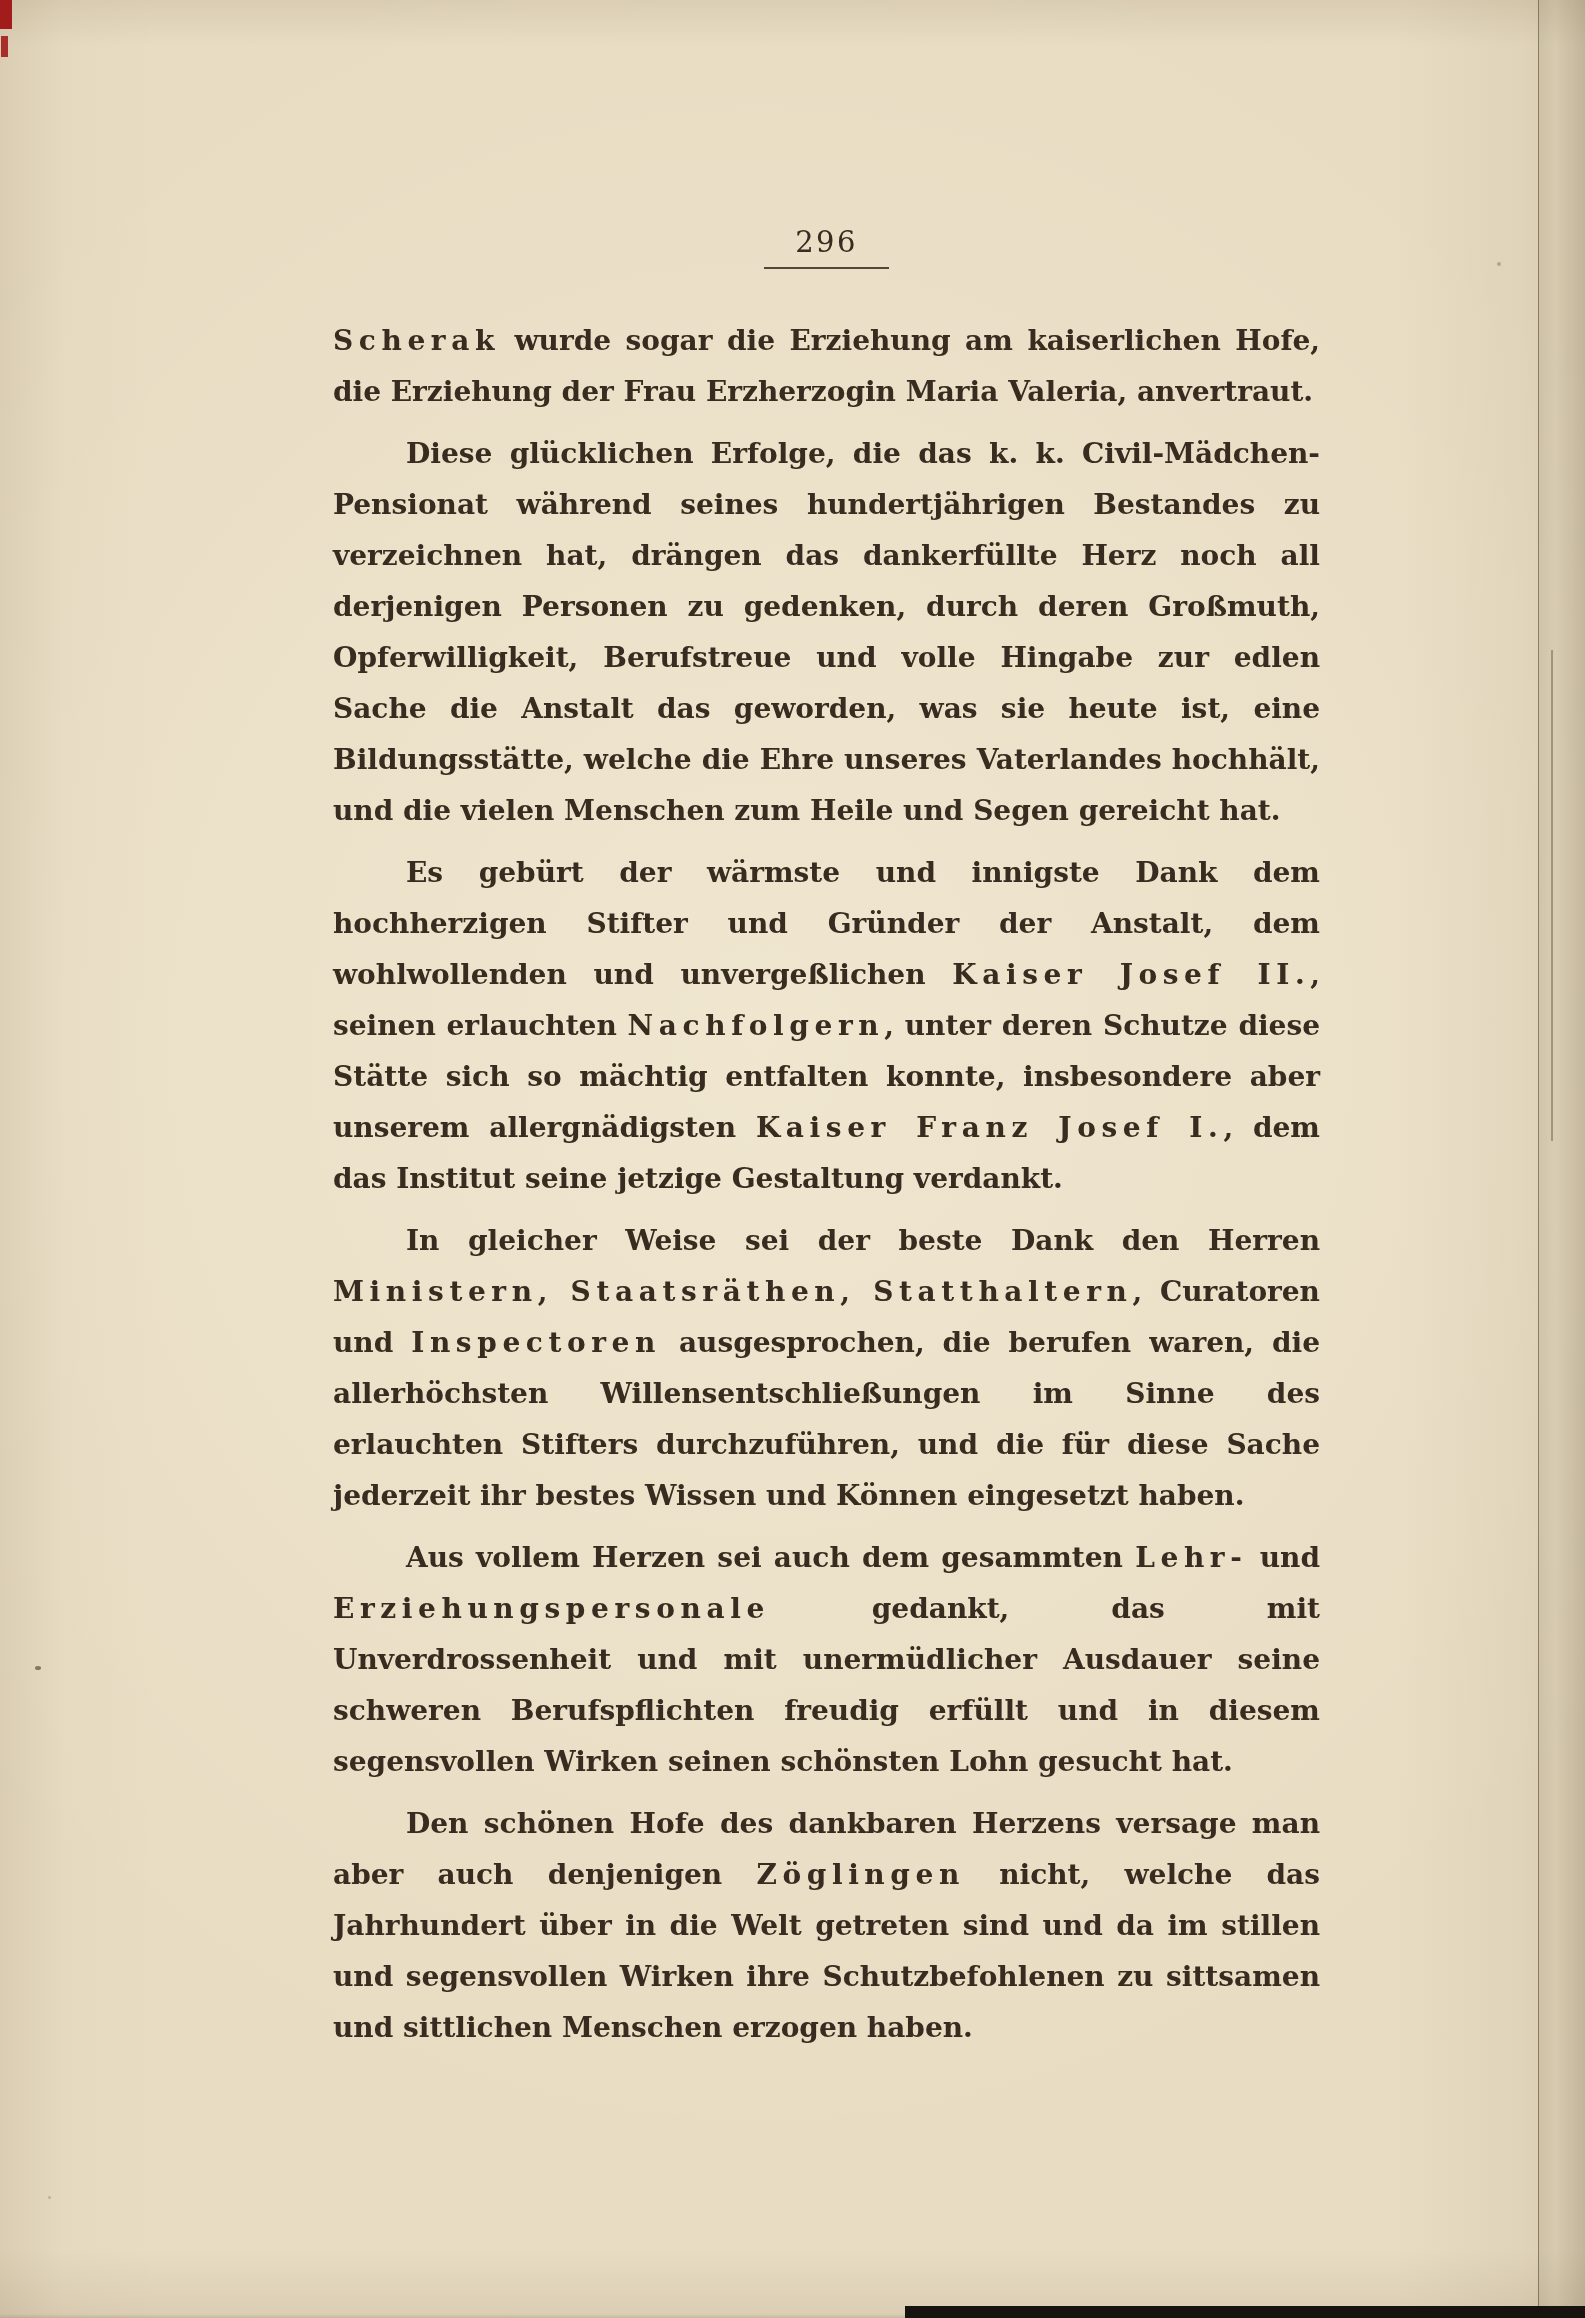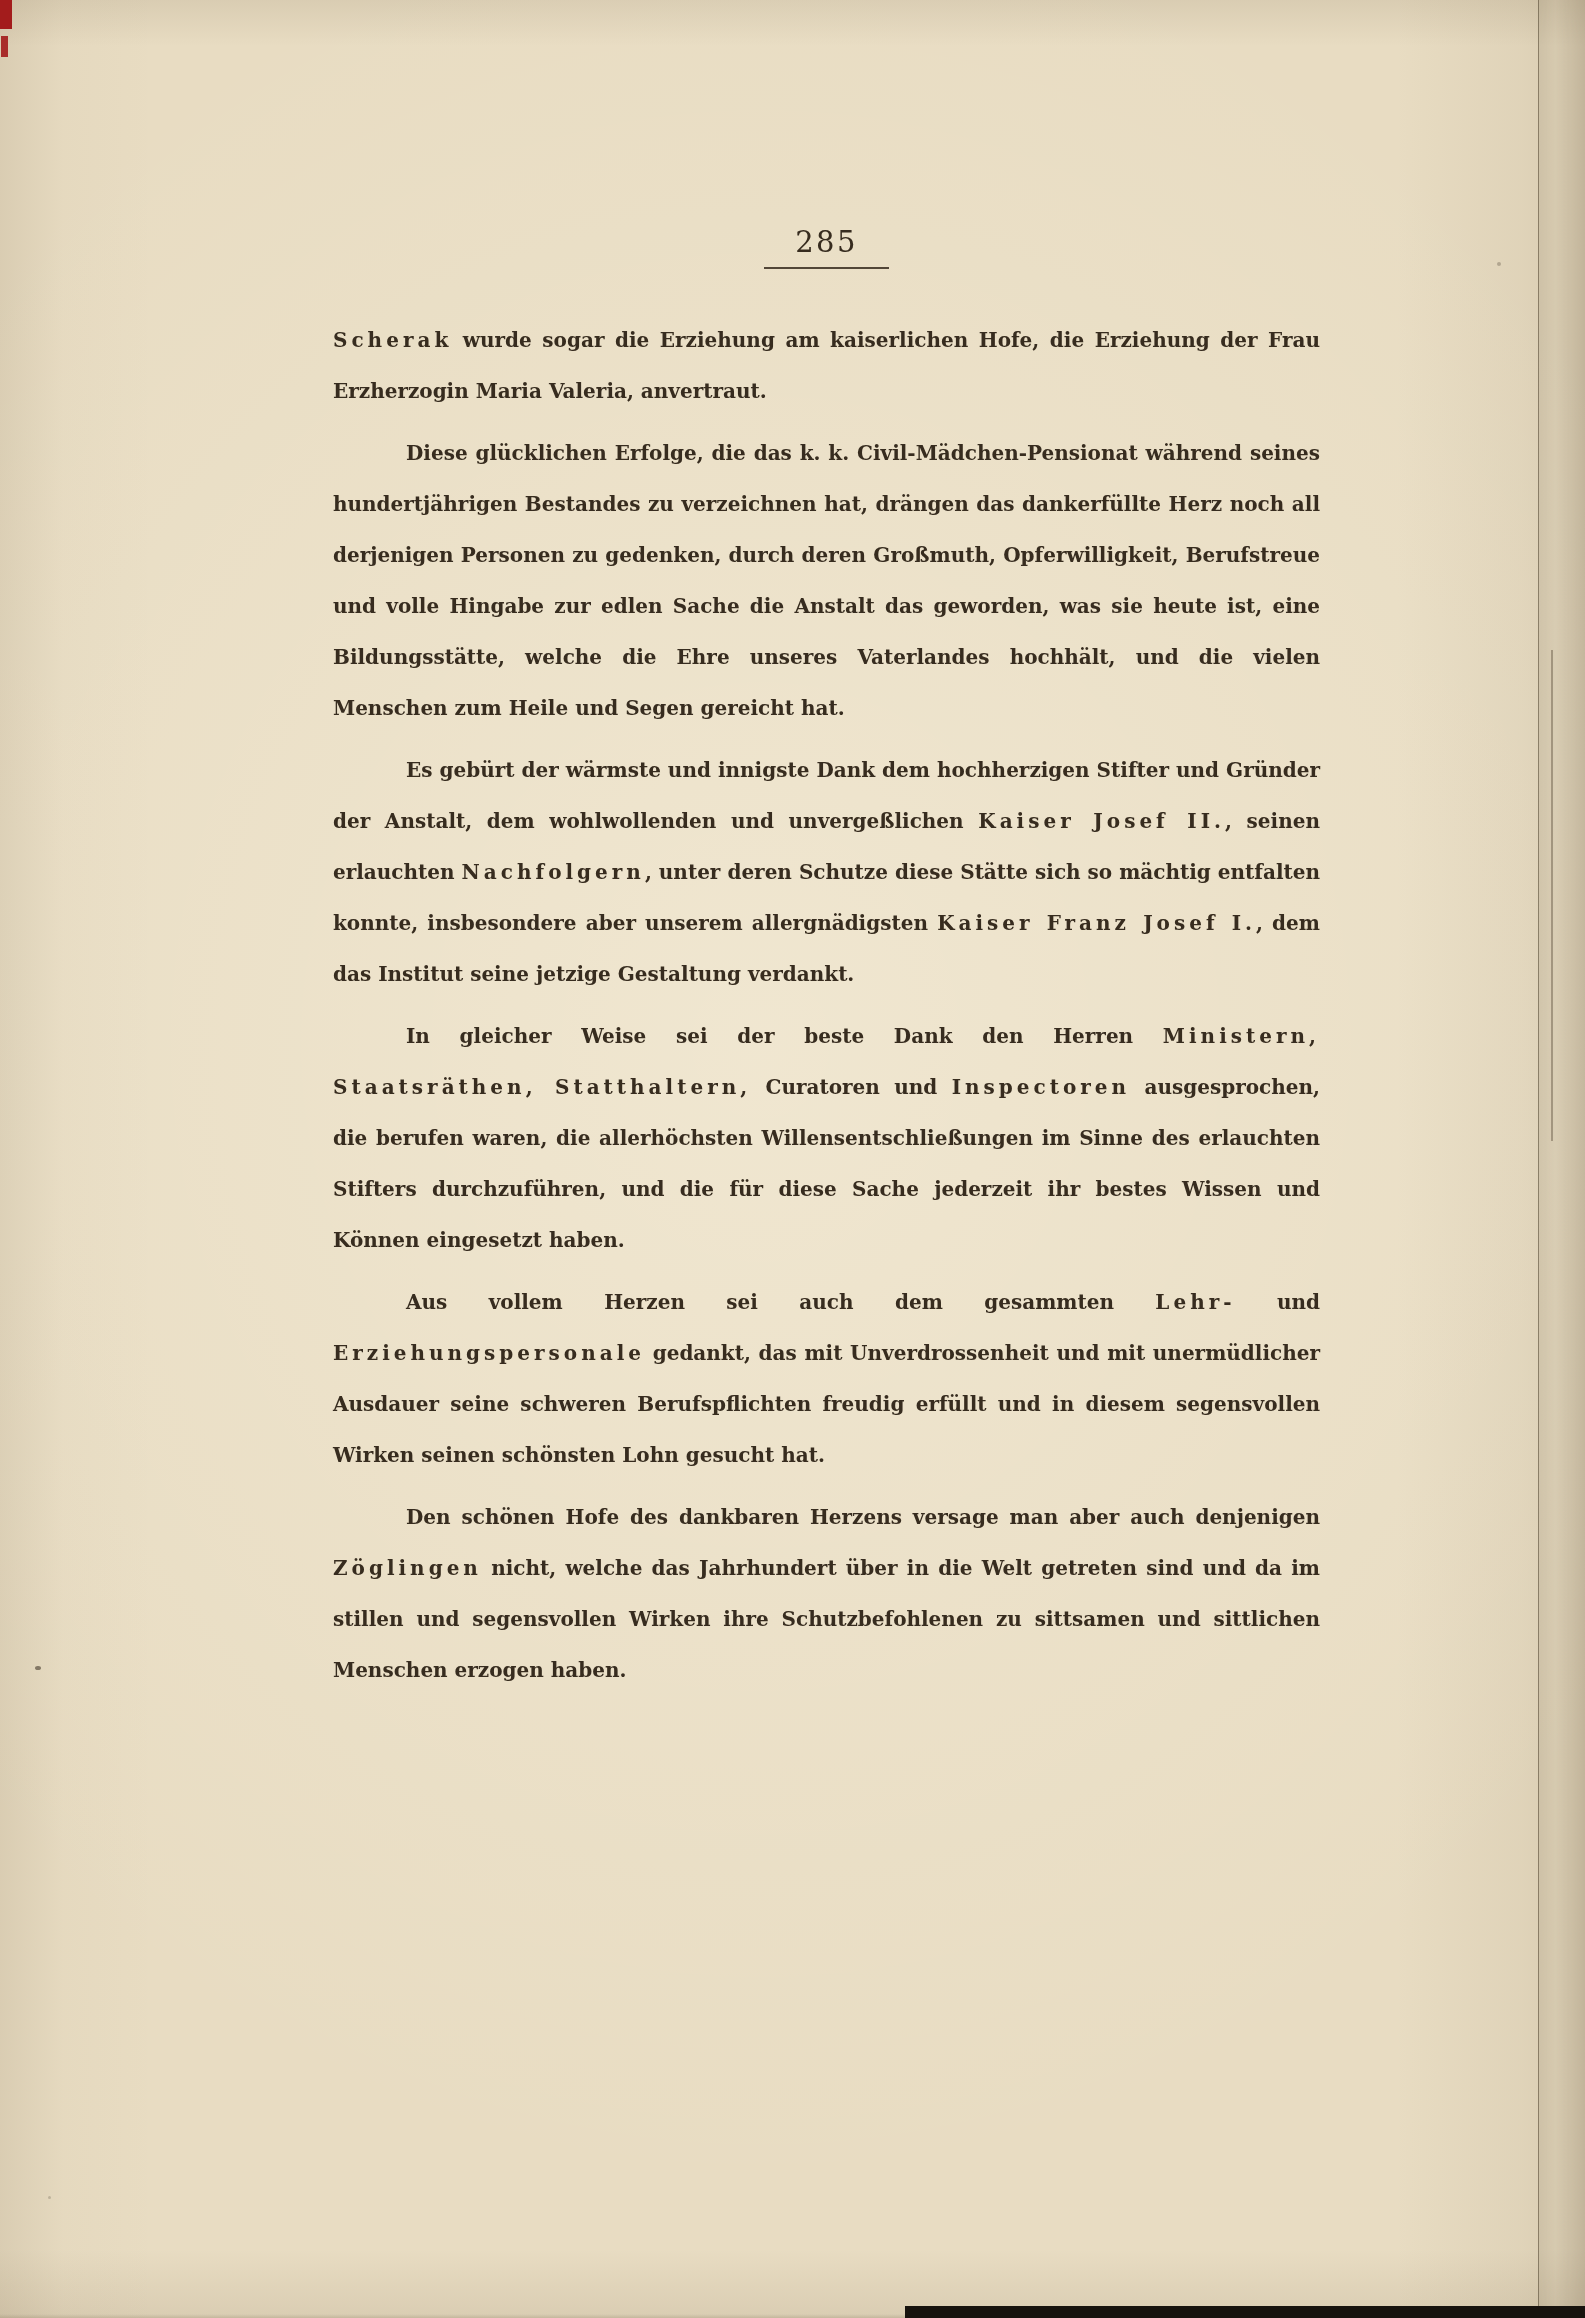--- a/index.html
+++ b/index.html
@@ -54,21 +54,21 @@
     display:inline-block;font-size:29px;letter-spacing:2.4px;font-weight:normal;
   }
   .page-number-rule{
     width:125px;height:2.4px;background:rgba(55,44,31,0.85);margin:8px auto 0 auto;
   }
 
   
   .page-text{
     position:absolute;left:333px;top:315px;width:987px;
     color:var(--ink);
-    font-size:20px;line-height:51px;font-weight:bold;
+    font-size:28px;line-height:51px;font-weight:bold;
     text-align:justify;
   }
   .page-text p{margin:0 0 11px 0;}
   .page-text p.indent{text-indent:73px;}
   .spaced{letter-spacing:0.2em;}
 </style>
 </head>
 <body>
 
 <div class="paper"></div>
@@ -80,21 +80,21 @@
 <div class="binding-mark-b"></div>
 
 <div class="bottom-shadow"></div>
 <div class="bottom-bar"></div>
 
 <div class="speck speck-1"></div>
 <div class="speck speck-2"></div>
 <div class="speck speck-3"></div>
 
 <div class="page-header">
-  <span class="page-number">285</span>
+  <span class="page-number">296</span>
   <div class="page-number-rule"></div>
 </div>
 
 <div class="page-text">
     <p class=""><span class="spaced">Scherak</span><span class="plain"> wurde sogar die Erziehung am kaiserlichen Hofe, die Erziehung der Frau Erzherzogin Maria Valeria, anvertraut.</span></p>
     <p class="indent"><span class="plain">Diese glücklichen Erfolge, die das k. k. Civil-Mädchen-Pensionat während seines hundertjährigen Bestandes zu verzeichnen hat, drängen das dankerfüllte Herz noch all derjenigen Personen zu gedenken, durch deren Großmuth, Opferwilligkeit, Berufstreue und volle Hingabe zur edlen Sache die Anstalt das geworden, was sie heute ist, eine Bildungsstätte, welche die Ehre unseres Vaterlandes hochhält, und die vielen Menschen zum Heile und Segen gereicht hat.</span></p>
     <p class="indent"><span class="plain">Es gebürt der wärmste und innigste Dank dem hochherzigen Stifter und Gründer der Anstalt, dem wohlwollenden und unvergeßlichen </span><span class="spaced">Kaiser Josef II.</span><span class="plain">, seinen erlauchten </span><span class="spaced">Nachfolgern</span><span class="plain">, unter deren Schutze diese Stätte sich so mächtig entfalten konnte, insbesondere aber unserem allergnädigsten </span><span class="spaced">Kaiser Franz Josef I.</span><span class="plain">, dem das Institut seine jetzige Gestaltung verdankt.</span></p>
     <p class="indent"><span class="plain">In gleicher Weise sei der beste Dank den Herren </span><span class="spaced">Ministern, Staatsräthen, Statthaltern,</span><span class="plain"> Curatoren und </span><span class="spaced">Inspectoren</span><span class="plain"> ausgesprochen, die berufen waren, die allerhöchsten Willensentschließungen im Sinne des erlauchten Stifters durchzuführen, und die für diese Sache jederzeit ihr bestes Wissen und Können eingesetzt haben.</span></p>
     <p class="indent"><span class="plain">Aus vollem Herzen sei auch dem gesammten </span><span class="spaced">Lehr-</span><span class="plain"> und </span><span class="spaced">Erziehungspersonale</span><span class="plain"> gedankt, das mit Unverdrossenheit und mit unermüdlicher Ausdauer seine schweren Berufspflichten freudig erfüllt und in diesem segensvollen Wirken seinen schönsten Lohn gesucht hat.</span></p>
     <p class="indent"><span class="plain">Den schönen Hofe des dankbaren Herzens versage man aber auch denjenigen </span><span class="spaced">Zöglingen</span><span class="plain"> nicht, welche das Jahrhundert über in die Welt getreten sind und da im stillen und segensvollen Wirken ihre Schutzbefohlenen zu sittsamen und sittlichen Menschen erzogen haben.</span></p>

